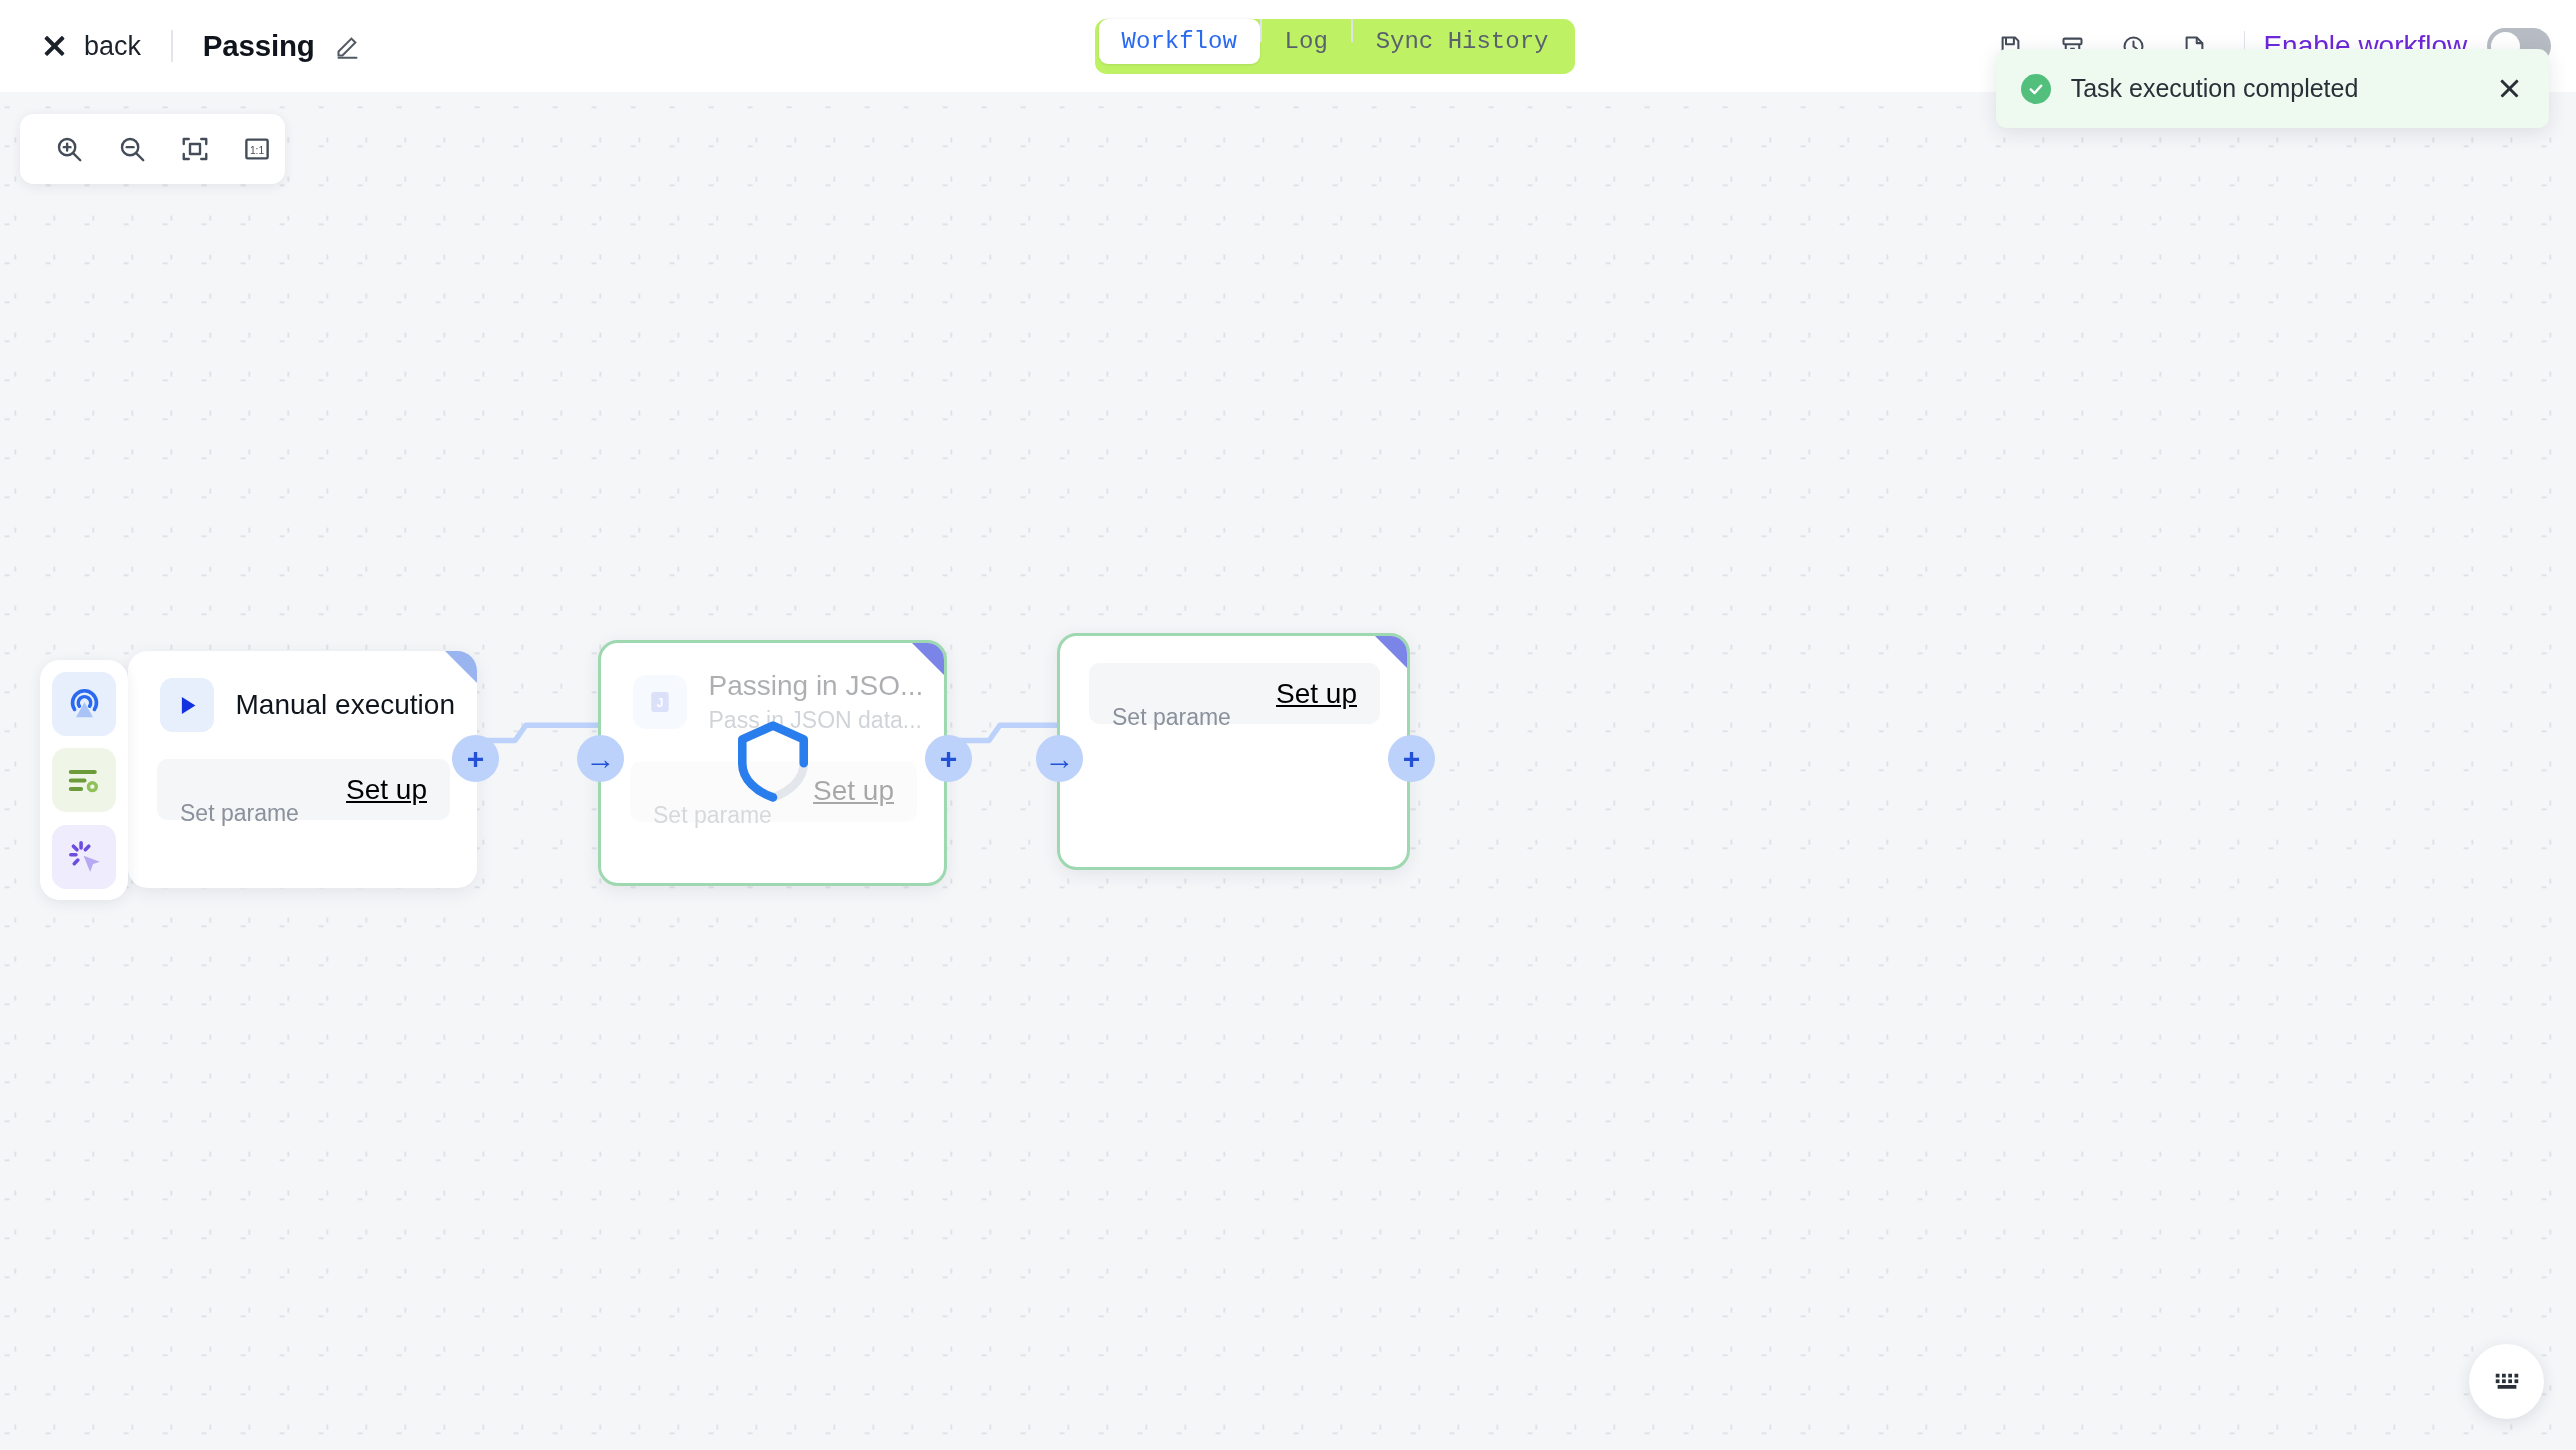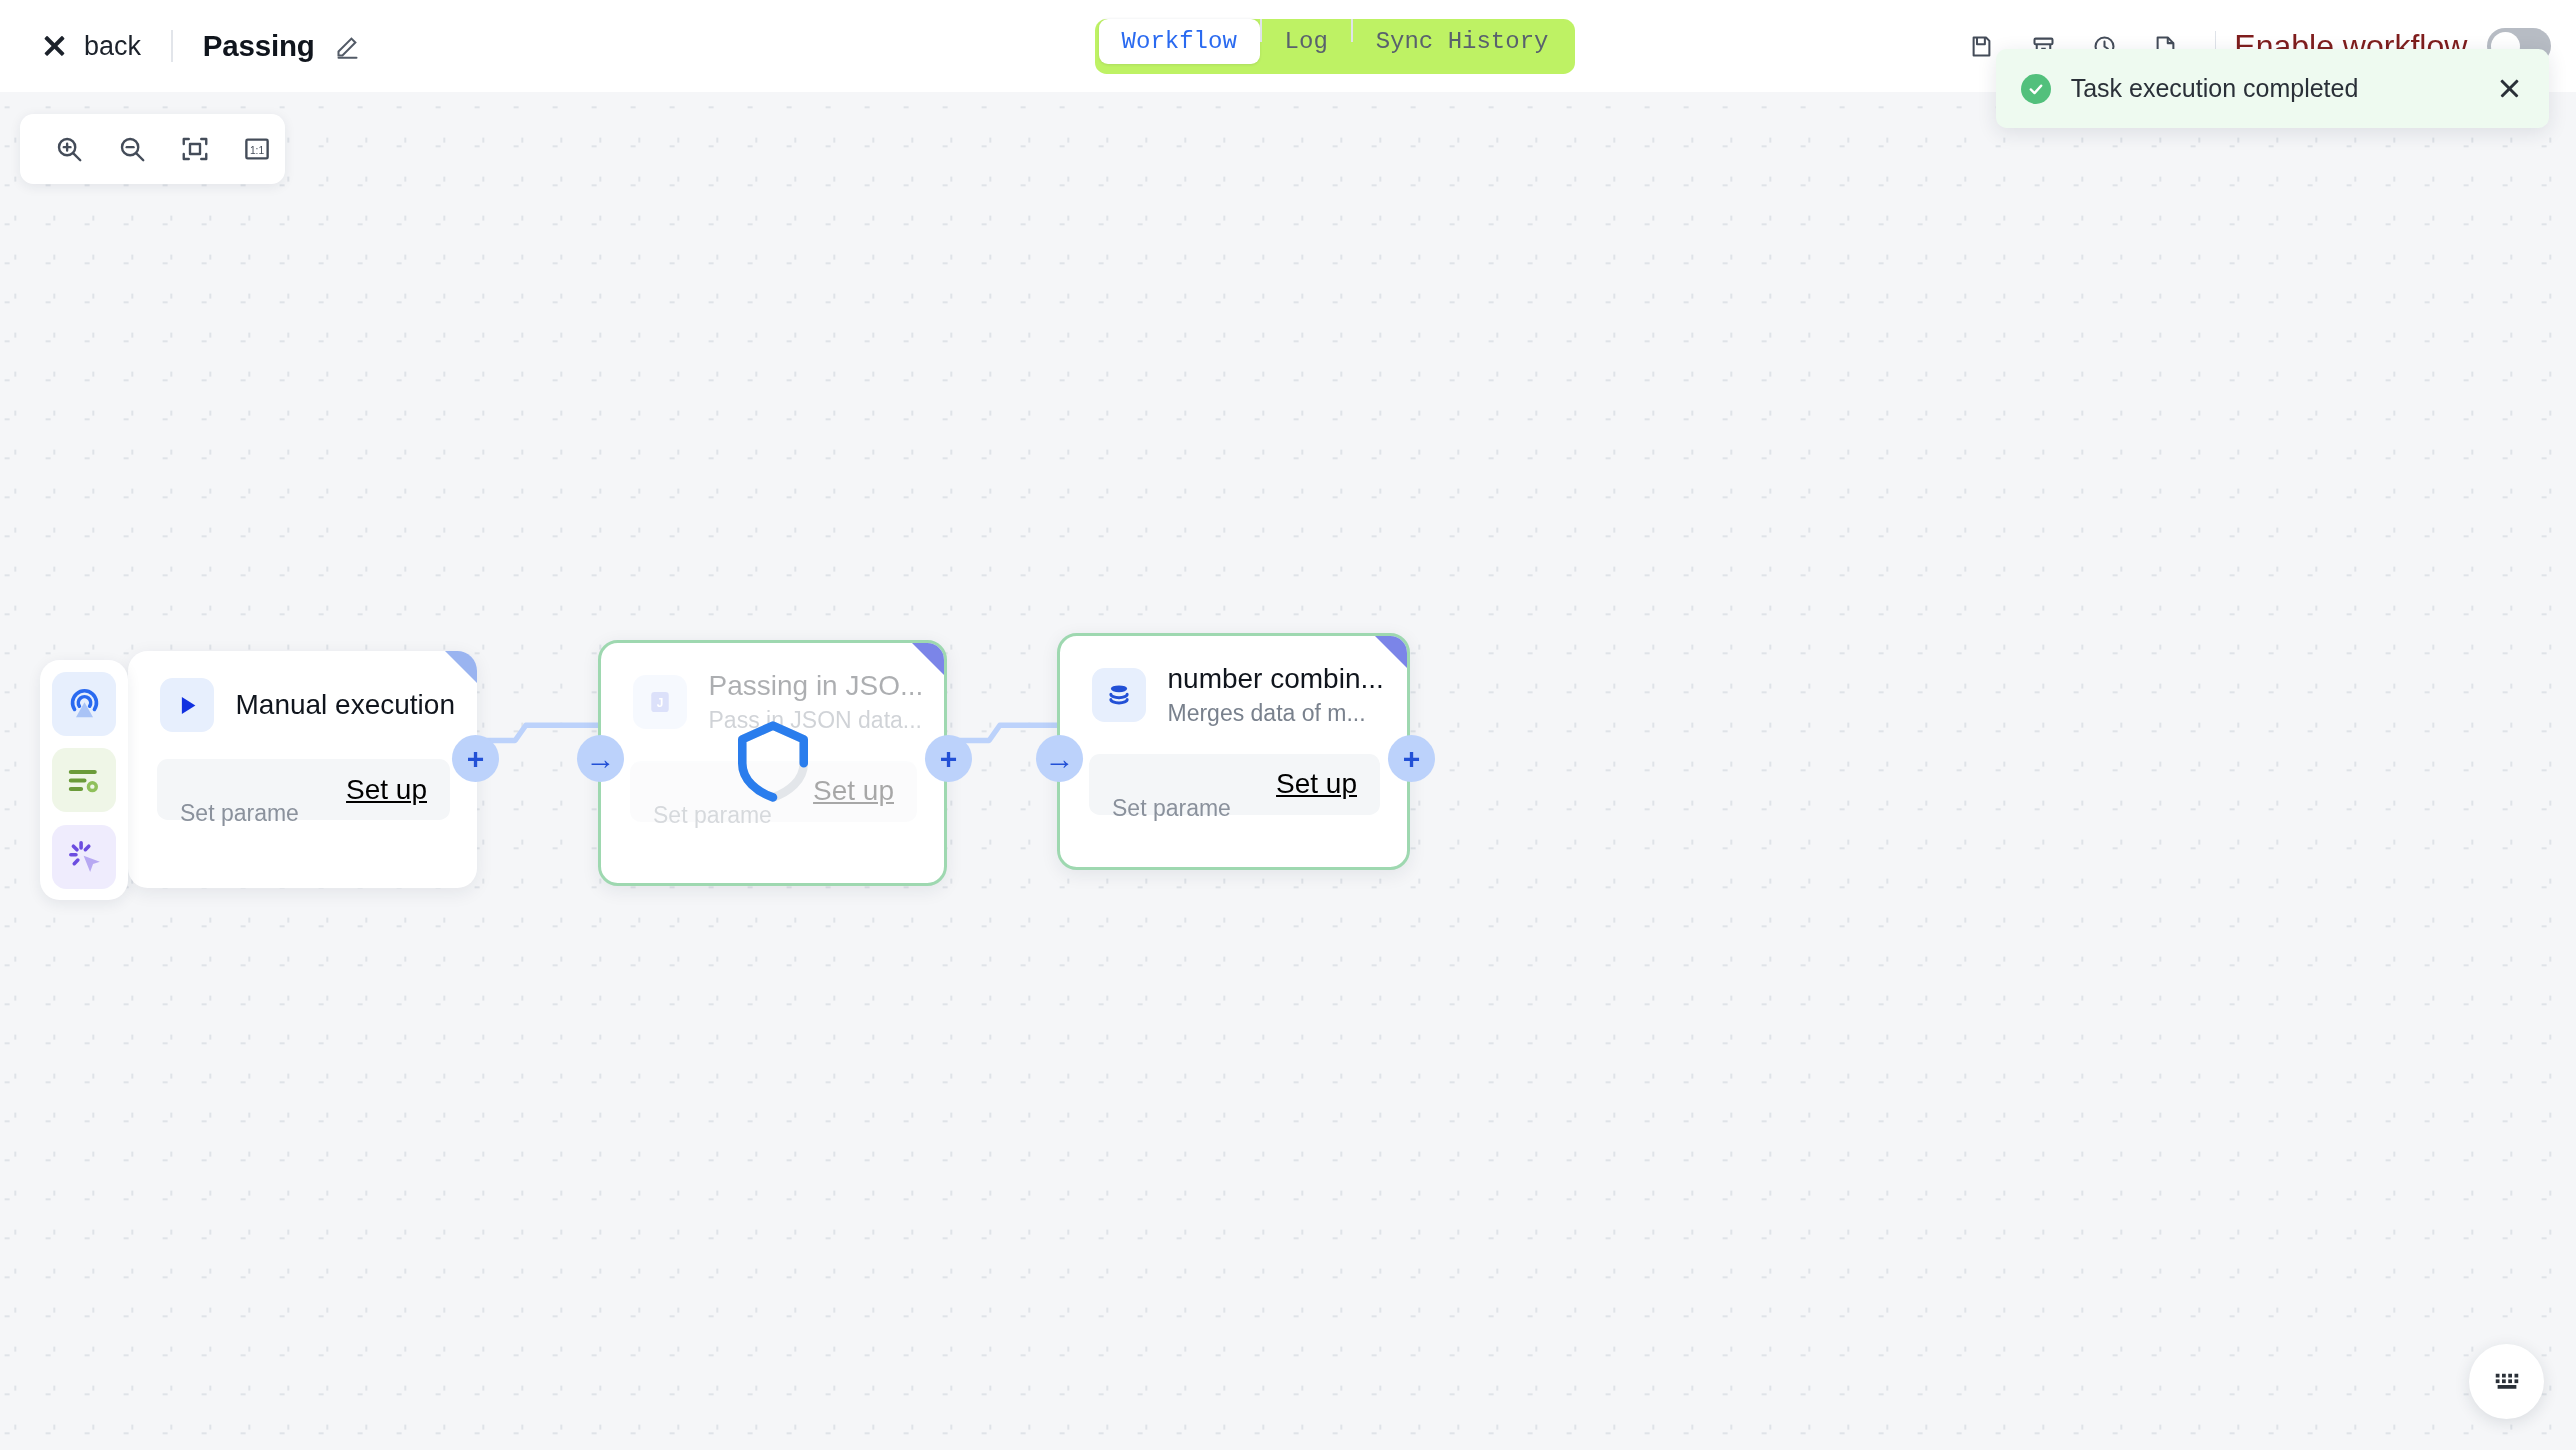--- a/index.html
+++ b/index.html
@@ -59,21 +59,21 @@
   }
   .hdr-ico {
     width: 47px; height: 47px; margin: 0 7.2px;
     display: flex; align-items: center; justify-content: center;
     cursor: pointer;
   }
   .hdr-ico svg { stroke: #444c59; }
   .hdr-right .hdr-divider2 {
     width: 1.8px; height: 30px; background: #dfe3e9; margin: 0 18px;
   }
-  .enable-label { font-size: 32px; color: #7f1d1d; white-space: nowrap; text-align: right; }
+  .enable-label { font-size: 28px; color: #6d28d9; white-space: nowrap; text-align: right; }
   .toggle {
     margin-left: 19.7px; width: 64px; height: 36px;
     background: #b7bcc4; border-radius: 18px; position: relative; cursor: pointer;
   }
   .toggle::after {
     content: ""; position: absolute; top: 3.6px; left: 3.6px;
     width: 29px; height: 29px; border-radius: 50%; background: #ffffff;
   }
 
   
@@ -401,33 +401,20 @@
   </div>
   <div class="port" style="left:577px; top:643px;">
     <span class="glyph">→</span>
   </div>
   <div class="port" style="left:925px; top:643px;">
     <span class="glyph">+</span>
   </div>
 
   <div class="node outlined" style="left:1057px; top:541px; width:353px; height:237px;">
     <div class="corner purple"></div>
-    <div class="node-head">
-      <div class="node-ico">
-        <svg width="30" height="30" viewBox="0 0 24 24" fill="none">
-          <ellipse cx="12" cy="7" rx="6.5" ry="2.7" fill="#2250d6"></ellipse>
-          <path d="M5.5 11.4c0 1.5 2.9 2.7 6.5 2.7s6.5-1.2 6.5-2.7" stroke="#2250d6" stroke-width="2.4" stroke-linecap="round"></path>
-          <path d="M5.5 15.6c0 1.5 2.9 2.7 6.5 2.7s6.5-1.2 6.5-2.7" stroke="#2250d6" stroke-width="2.4" stroke-linecap="round"></path>
-        </svg>
-      </div>
-      <div class="node-text">
-        <div class="node-title">number combin...</div>
-        <div class="node-sub">Merges data of m...</div>
-      </div>
-    </div>
     <div class="node-param">
       <span class="param-label">Set parame</span>
       <span class="param-action">Set up</span>
     </div>
   </div>
   <div class="port" style="left:1036px; top:643px;">
     <span class="glyph">→</span>
   </div>
   <div class="port" style="left:1388px; top:643px;">
     <span class="glyph">+</span>

